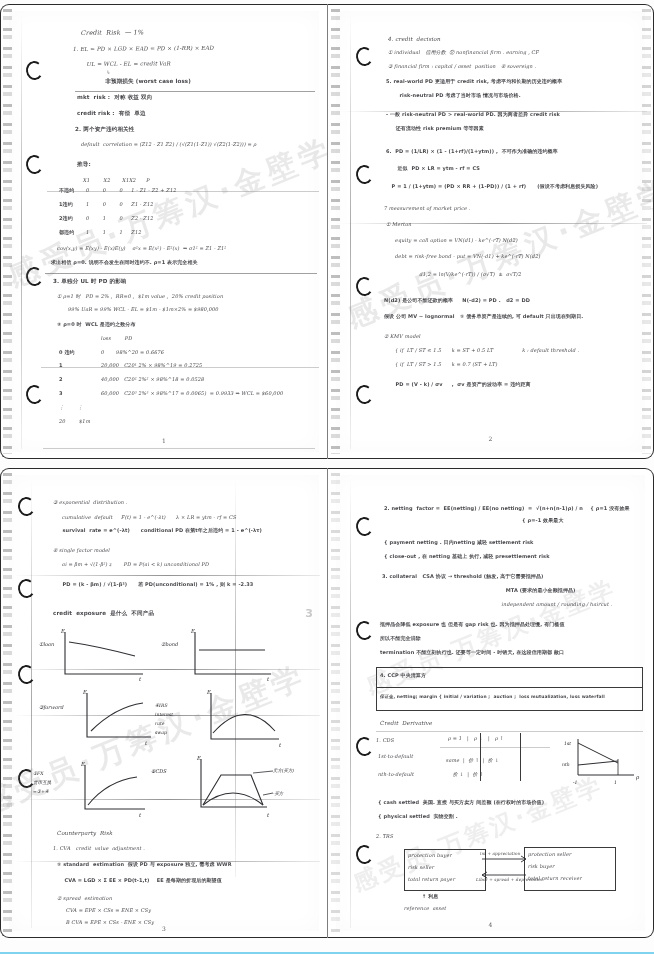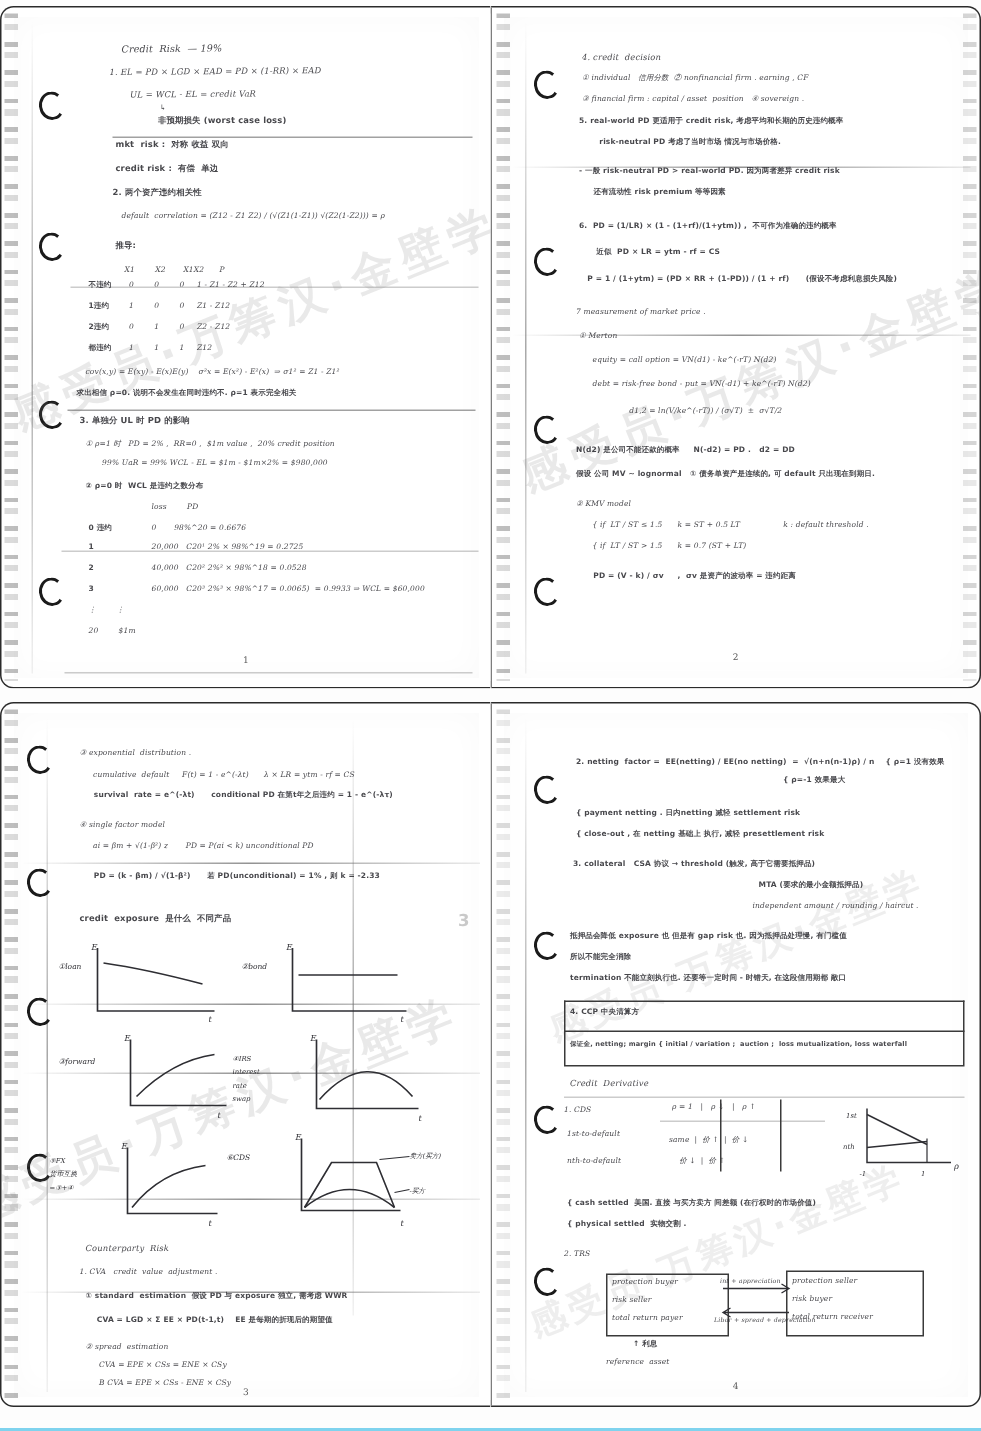--- a/index.html
+++ b/index.html
@@ -106,21 +106,21 @@
       <div class="scanedge" style="left:2px;"></div>
       <div class="creasev" style="left:20px;"></div>
 
       <div class="hole" style="left:25px;top:56px;"></div>
       <div class="hole" style="left:25px;top:150px;"></div>
       <div class="hole" style="left:25px;top:262px;"></div>
       <div class="hole" style="left:25px;top:380px;"></div>
 
       <div class="wm" style="top:46%;left:52%;">感受员·万筹汉·金壁学</div>
 
-      <div class="hand ink" style="left:80px;top:24px;transform:rotate(-.6deg);">Credit  Risk  — 19%</div>
+      <div class="hand ink" style="left:80px;top:24px;transform:rotate(-.6deg);">Credit  Risk  — 1%</div>
       <div class="hand ink-s" style="left:72px;top:40px;transform:rotate(-.5deg);">1. EL = PD × LGD × EAD = PD × (1-RR) × EAD</div>
       <div class="hand ink-s" style="left:80px;top:55px;transform:rotate(-.4deg);">   UL = WCL - EL = credit VaR</div>
       <div class="hand ink-t" style="left:92px;top:64px;">        ↳</div>
       <div class="hand ink-s cjk" style="left:92px;top:72px;">      非预期损失 (worst case loss)</div>
 
       <div class="bigrule" style="left:74px;right:12px;top:86px;"></div>
       <div class="hand ink-s cjk" style="left:76px;top:88px;">mkt  risk :  对称 收益 双向</div>
       <div class="hand ink-s cjk" style="left:76px;top:104px;">credit risk :  有偿  单边</div>
       <div class="hand ink-s cjk" style="left:74px;top:120px;">2. 两个资产违约相关性</div>
       <div class="hand ink-t" style="left:80px;top:136px;">default  correlation = (Z12 - Z1 Z2) / (√(Z1(1-Z1)) √(Z2(1-Z2))) = ρ</div>

